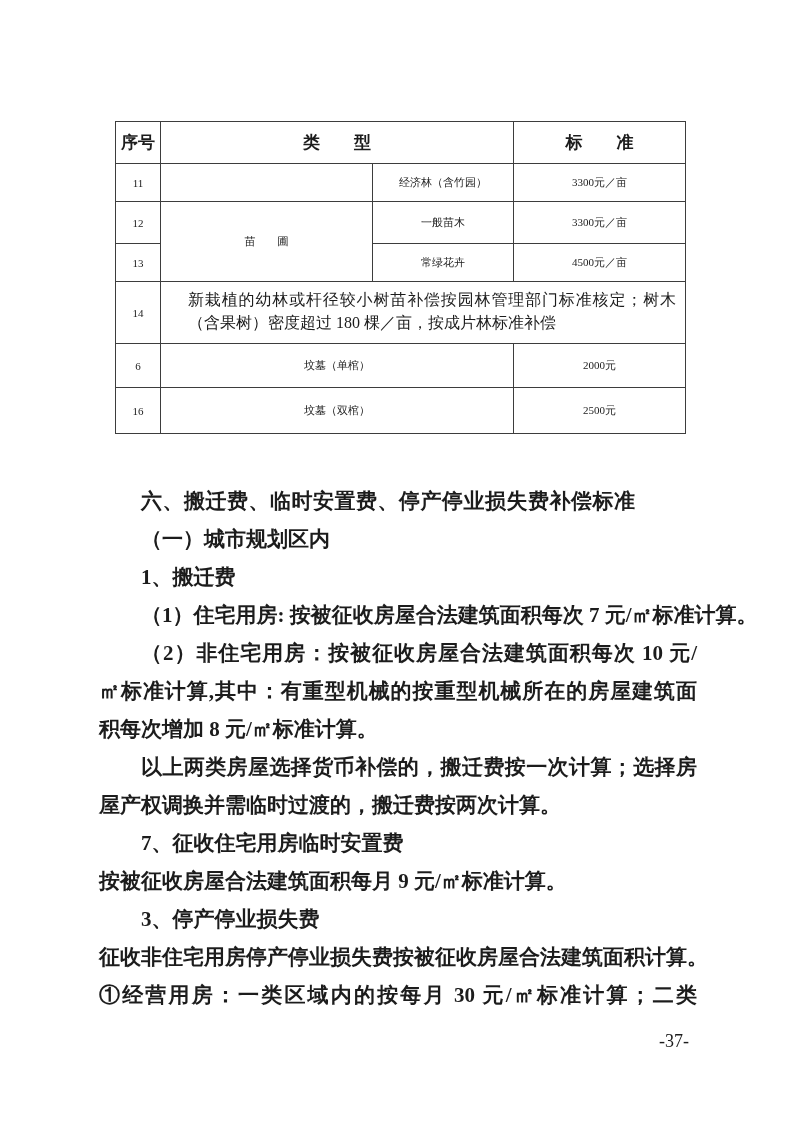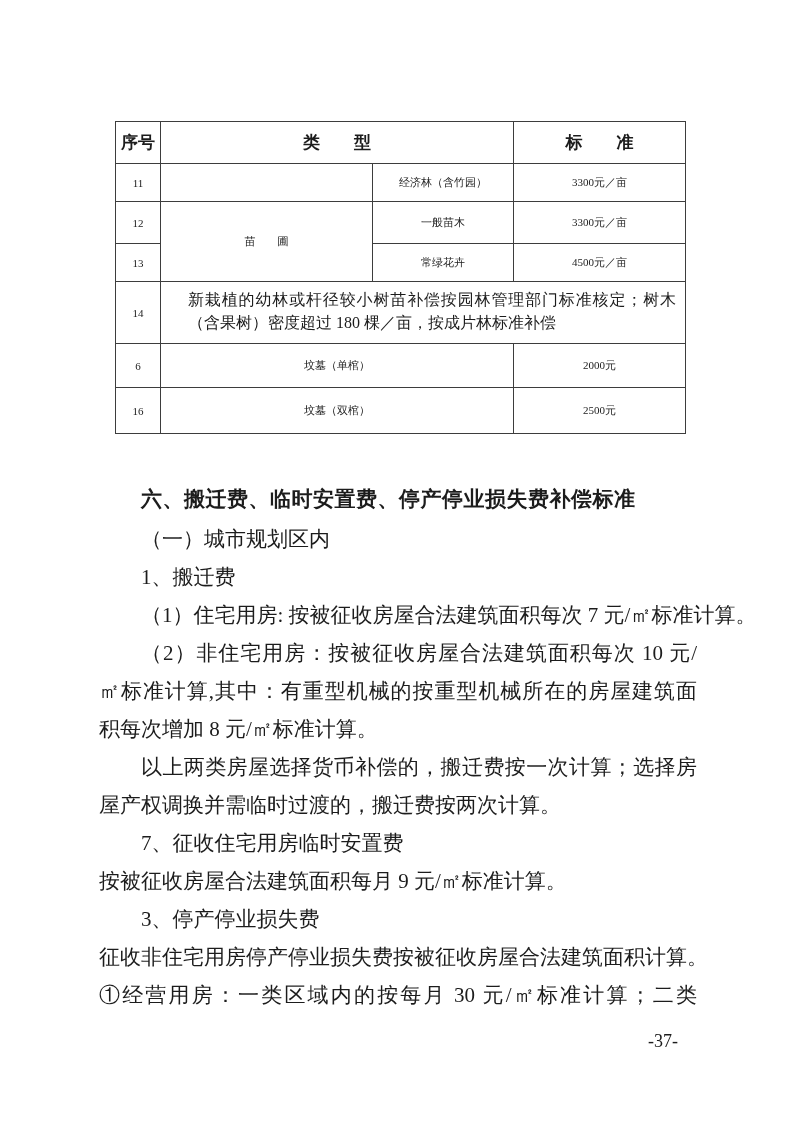--- a/index.html
+++ b/index.html
@@ -31,33 +31,33 @@
     font-size:16px; line-height:23px;
     padding:6px 9px 5px 27px;
     vertical-align:top;
   }
 
   
   .body-text {
     position:absolute; left:99px; top:482px; width:598px;
     font-size:21px;
   }
-  .ln { height:38px; line-height:38px; white-space:nowrap; }
+  .ln { height:38px; line-height:38px; white-space:nowrap;font-weight:bold; }
   .ind { padding-left:42px; }
   .jst { text-align:justify; text-align-last:justify; }
   .hd {
-    font-family:Liberation Mono, monospace;
+    font-family:Liberation Sans, sans-serif;
     font-weight:bold;
     letter-spacing:0.5px;
   }
 
   
   .page-num {
     position:absolute; top:1031px; left:648px; width:52px;
-    text-align:left; font-size:18px;
+    text-align:center; font-size:18px;
   }
 </style>
 </head>
 <body>
 
 <div class="page">
 
   <table class="comp">
     <colgroup>
       <col style="width:45px">

